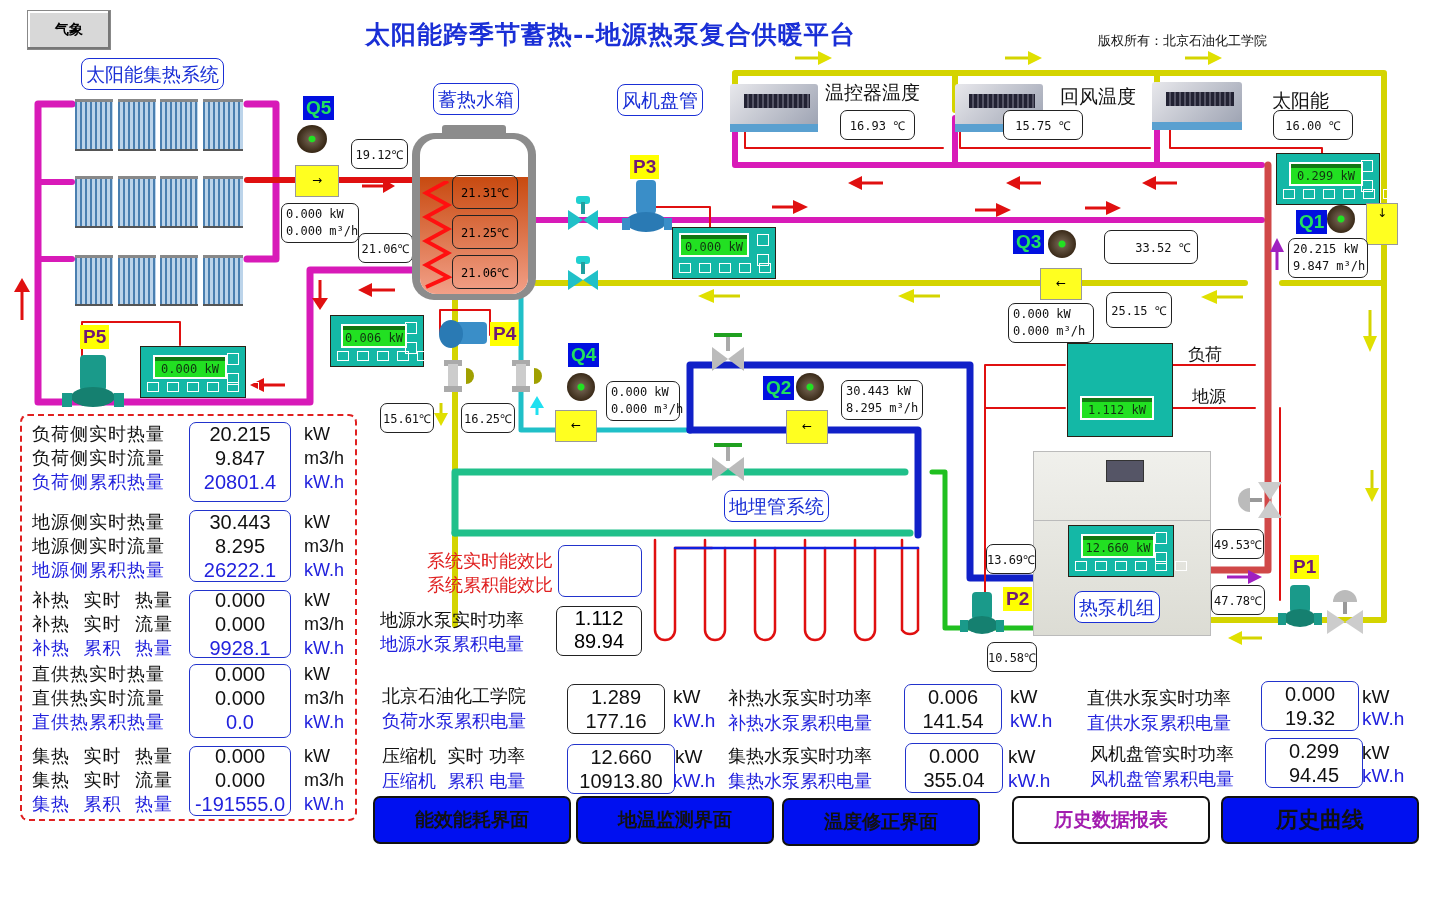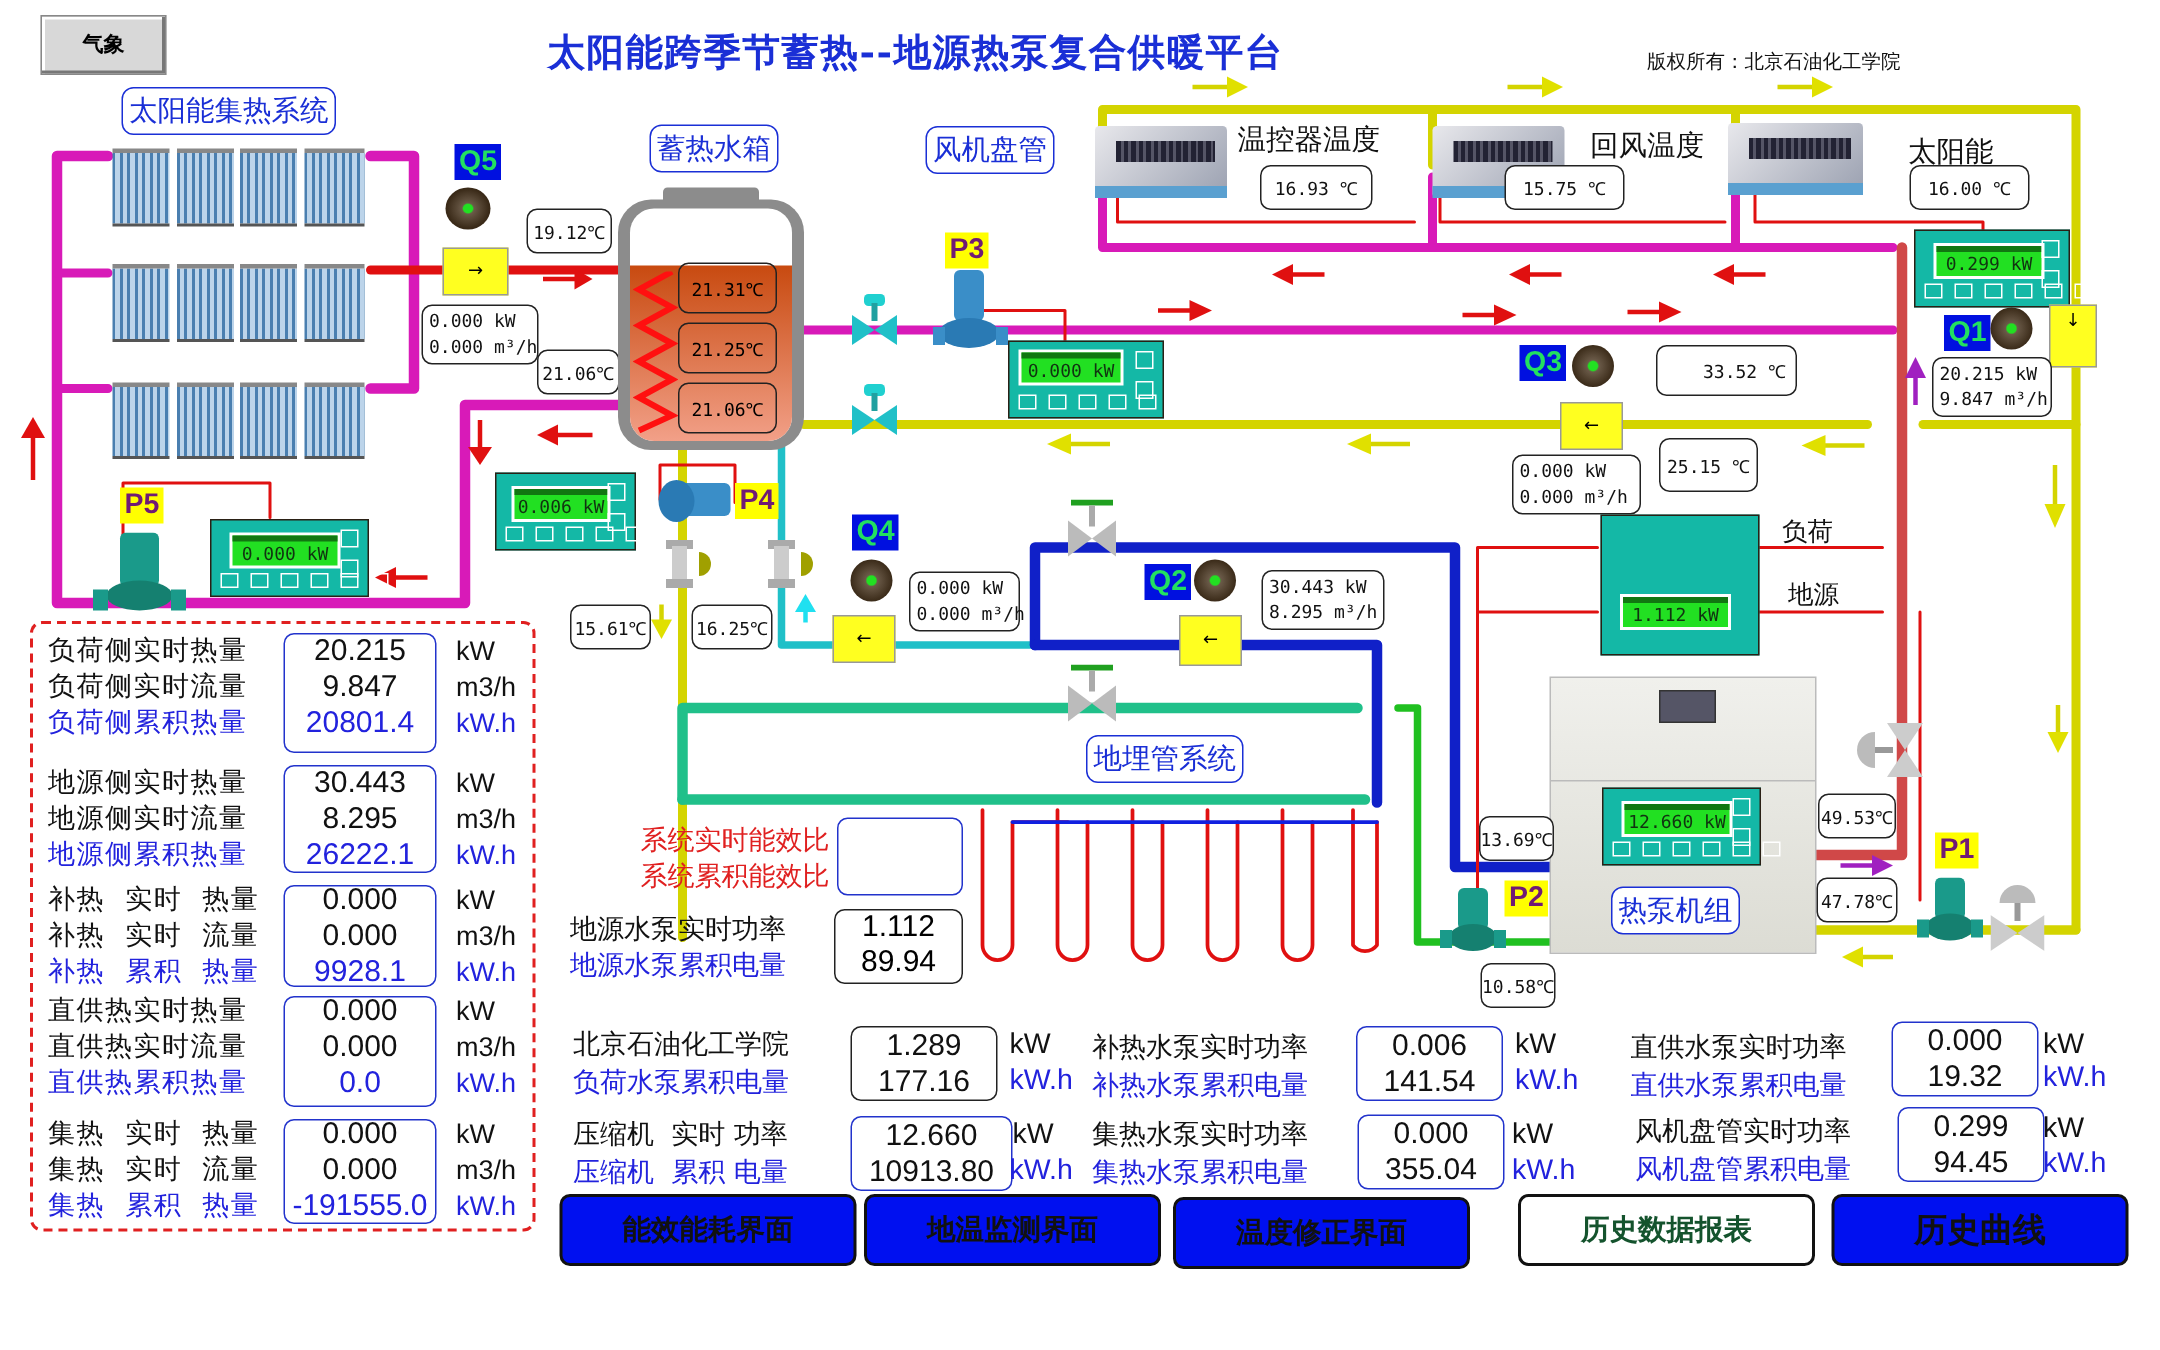--- a/index.html
+++ b/index.html
@@ -43,21 +43,21 @@
   .pw-block .l2{position:absolute;left:0;top:25px;color:#2222dd;}
   .pw-box{position:absolute;border:1px solid #2233cc;border-radius:7px;height:48px;}
   .pw-box.black{border-color:#222;}
   .pw-v1,.pw-v2{position:absolute;width:100%;text-align:center;font-family:"Liberation Sans",sans-serif;font-size:20px;color:#111;}
   .pw-v1{top:1px;}
   .pw-v2{top:25px;}
   .pw-u1,.pw-u2{position:absolute;font-family:"Liberation Sans",sans-serif;font-size:19px;}
   .pw-u1{color:#111;}
   .pw-u2{color:#2222dd;}
   .navbtn{position:absolute;top:796px;height:44px;background:#0010f0;border:2px solid #111;border-radius:7px;color:#111;font-size:19px;display:flex;align-items:center;justify-content:center;font-family:"DejaVu Serif",serif;font-weight:bold;}
-  .navbtn.white{background:#fff;color:#14532d;}
+  .navbtn.white{background:#fff;color:#a21caf;}
   .hp-unit{left:1033px;top:451px;width:176px;height:183px;background:linear-gradient(#f0f0ec,#dcdcd4);border:1px solid #bbb;}
   .fan{background:linear-gradient(135deg,#e8e8ec,#9aa0b0);border-radius:3px;}
   .fan .grill{position:absolute;left:14px;top:10px;right:8px;height:14px;background:repeating-linear-gradient(90deg,#223 0 3px,#556 3px 5px);}
   .fan .base{position:absolute;left:0;right:0;bottom:0;height:8px;background:#5aa0d0;}
   .side-label{font-size:19px;color:#111;white-space:nowrap;}
   .eff-box{left:558px;top:545px;width:82px;height:50px;border:1px solid #2233cc;border-radius:7px;}
   .collector{background:repeating-linear-gradient(90deg,#4a7fb0 0 2px,#bcd4ea 2px 5px);border-top:3px solid #888;border-bottom:2px solid #555;}
 </style>
 </head>
 <body>

